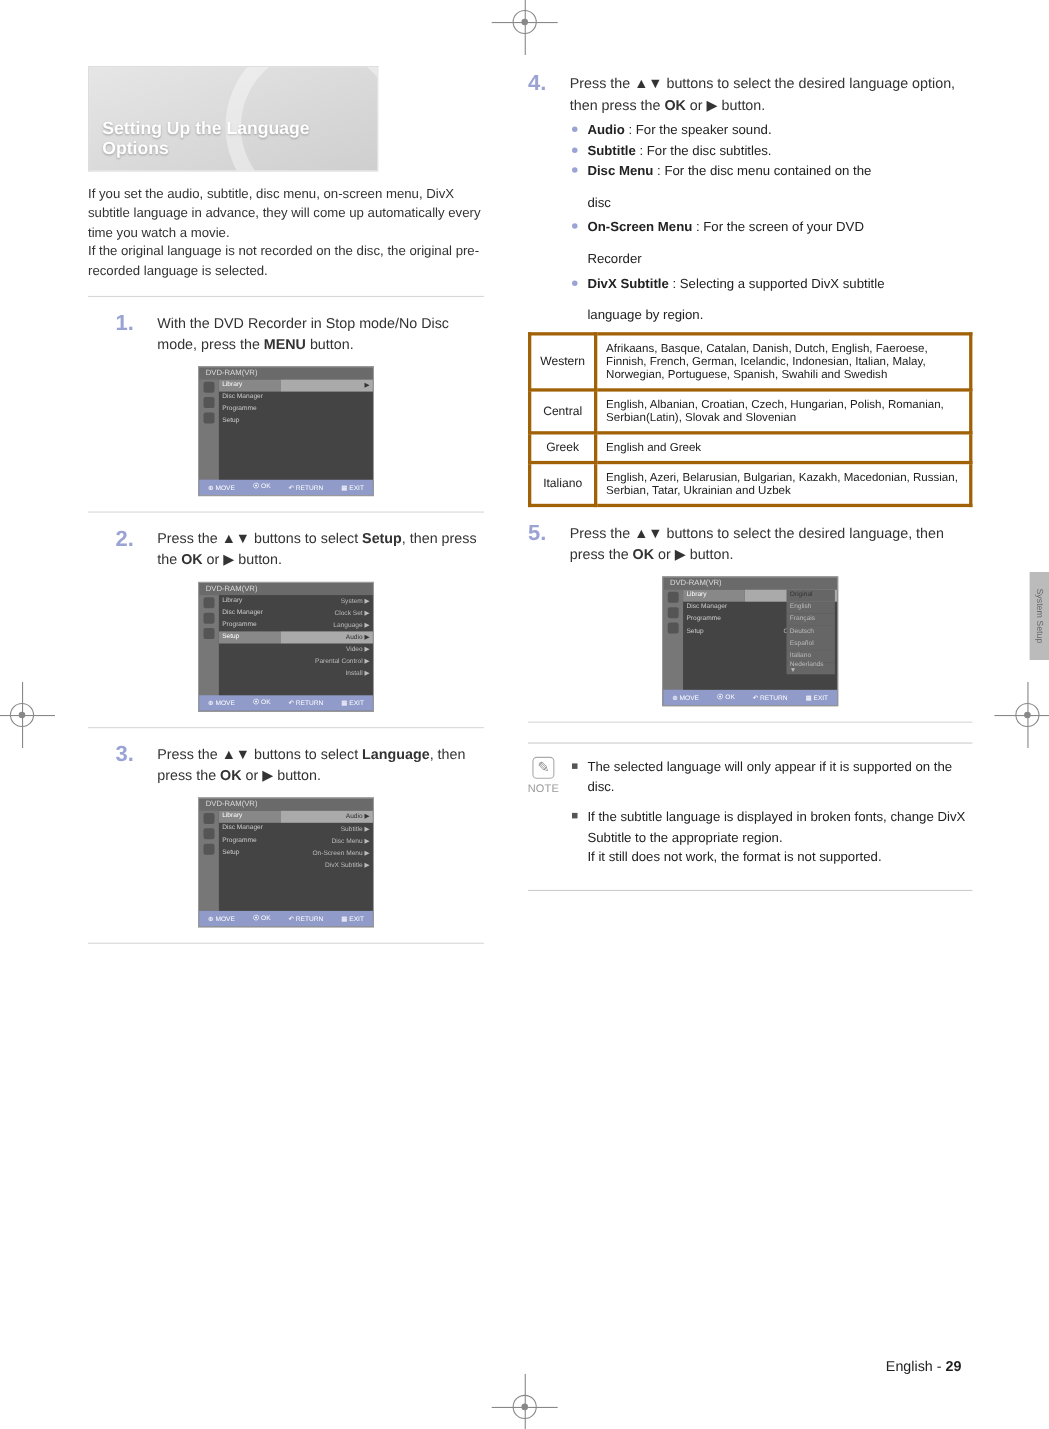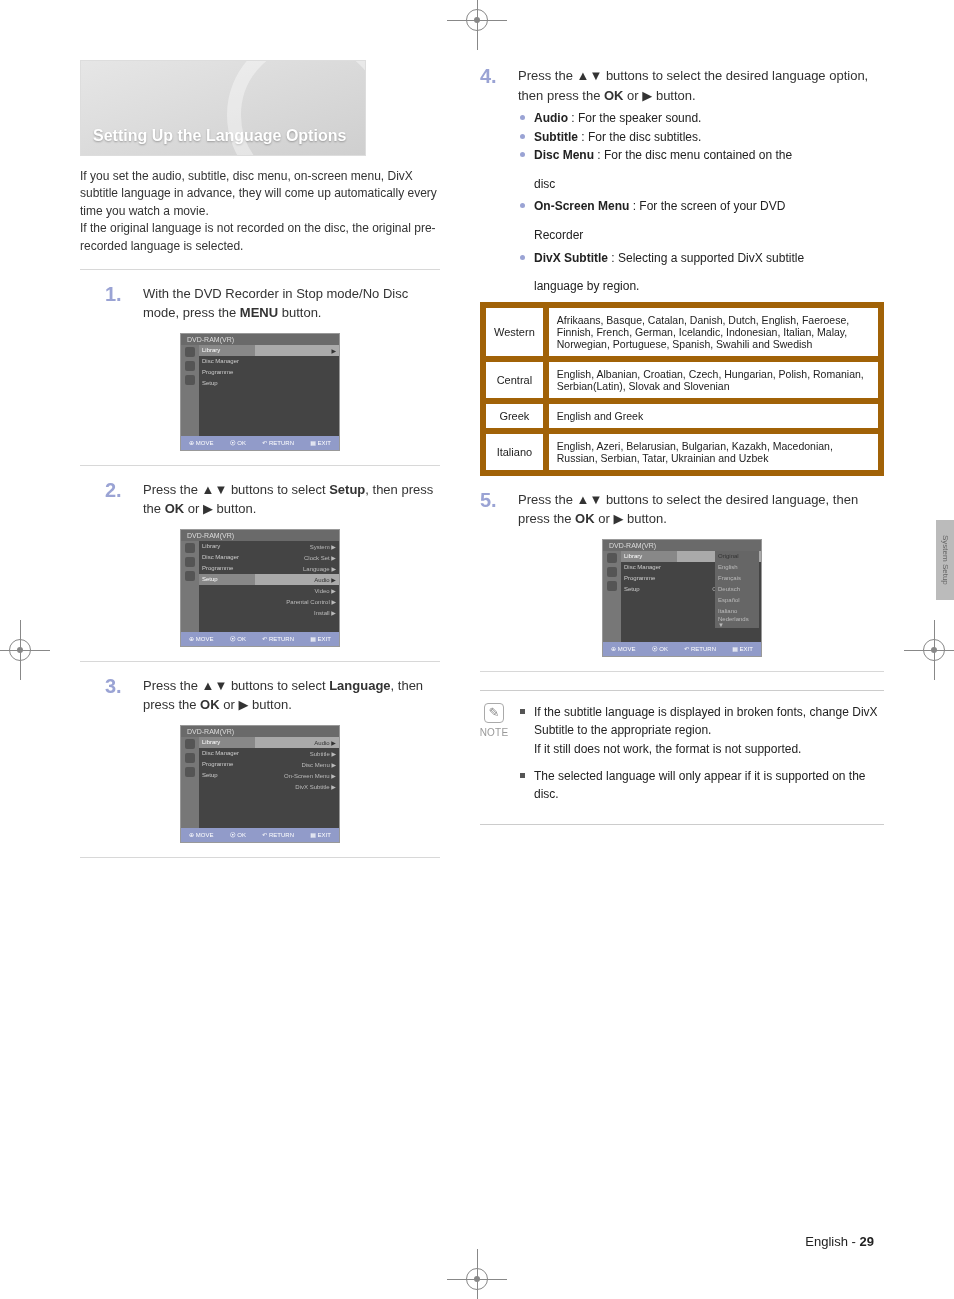--- a/index.html
+++ b/index.html
@@ -16,21 +16,21 @@
   .crop-top::before, .crop-bottom::before { content:""; position:absolute; left:50%; top:0; bottom:0; border-left:1px solid #888;}
   .crop-top::after, .crop-bottom::after { content:""; position:absolute; top:50%; left:0; right:0; border-top:1px solid #888;}
   .crop-circle { position:absolute; left:50%; top:50%; width:22px; height:22px; border:1px solid #888; border-radius:50%; transform:translate(-50%,-50%);}
   .crop-circle::after{content:""; position:absolute; left:50%; top:50%; width:6px;height:6px;border-radius:50%;background:#888;transform:translate(-50%,-50%);}
   .crop-left,.crop-right{position:absolute; top:50%; width:60px; height:60px; transform:translateY(-50%); pointer-events:none;}
   .crop-left{left:-10px;} .crop-right{right:-10px;}
   .crop-left::before,.crop-right::before{content:"";position:absolute;top:50%;left:0;right:0;border-top:1px solid #888;}
   .crop-left::after,.crop-right::after{content:"";position:absolute;left:50%;top:0;bottom:0;border-left:1px solid #888;}
 
   
-  .heading-box { width: 286px; height: 96px; background: linear-gradient(160deg,#e6e6e6,#cfcfcf); border:1px solid #ddd; margin-bottom:12px; position:relative; overflow:hidden;}
+  .heading-box { width: 264px; height: 96px; background: linear-gradient(160deg,#e6e6e6,#cfcfcf); border:1px solid #ddd; margin-bottom:12px; position:relative; overflow:hidden;}
   .heading-box::after{content:""; position:absolute; right:-30px; top:-30px; width:140px; height:140px; border:14px solid rgba(255,255,255,0.4); border-radius:50%;}
   .heading-title { position:absolute; left:12px; bottom:10px; color:#fff; font-size:16px; font-weight:bold; text-shadow:0 1px 2px rgba(0,0,0,.3);}
 
   p.body { font-size:12px; line-height:1.45; color:#333; }
   hr.soft { border:none; border-top:1px solid #d8d8d8; margin: 14px 0;}
 
   .step-row { display:flex; align-items:flex-start; gap:10px; margin-top:6px;}
   .stepnum { width:28px; flex:0 0 28px; font-size:20px; color:#9aa3d4; font-weight:bold; line-height:1;}
   .step-text { font-size:13px; line-height:1.5; color:#333;}
   .step-sub { font-size:11.5px; color:#666; margin-top:2px;}
@@ -54,21 +54,21 @@
   .osd-foot .fic{display:flex;align-items:center;gap:2px;}
 
   
   ul.bullets{list-style:none;padding-left:12px;margin:4px 0 10px;}
   ul.bullets li{position:relative;font-size:12px;line-height:1.55;padding-left:14px;}
   ul.bullets li::before{content:"";position:absolute;left:0;top:6px;width:5px;height:5px;background:#9aa3d4;border-radius:50%;}
   .bl-indent{padding-left:26px;font-size:12px;line-height:1.55;}
 
   
   table.lang{border-collapse:collapse;width:100%;margin:6px 0 14px;font-size:10.5px;}
-  table.lang td,table.lang th{border:6px solid #a16207;padding:6px 8px;vertical-align:middle;}
+  table.lang td,table.lang th{border:3px solid #a16207;padding:6px 8px;vertical-align:middle;}
   table.lang td.lbl{width:60px;text-align:center;font-size:11px;}
 
   
   .note-wrap{display:flex;gap:12px;margin-top:18px;border-top:1px solid #ccc;border-bottom:1px solid #ccc;padding:12px 0;}
   .note-icon{width:28px;flex:0 0 28px;display:flex;flex-direction:column;align-items:center;gap:4px;color:#999;font-size:18px;}
   .note-icon .pencil{width:20px;height:20px;border:1px solid #aaa;border-radius:4px;display:flex;align-items:center;justify-content:center;font-size:13px;color:#888;}
   .note-label{font-size:10px;color:#999;letter-spacing:0.2px;}
   ul.notes{list-style:none;flex:1;}
   ul.notes li{font-size:12px;line-height:1.55;position:relative;padding-left:14px;margin-bottom:8px;}
   ul.notes li::before{content:"";position:absolute;left:0;top:6px;width:5px;height:5px;background:#555;}
@@ -355,25 +355,25 @@
     </div>
 
     <hr class="soft">
 
     <div class="note-wrap">
       <div class="note-icon">
         <div class="pencil">✎</div>
         <div class="note-label">NOTE</div>
       </div>
       <ul class="notes">
+        <li><span>The selected language will only appear if it is supported on the disc.</span></li>
         <li>
           <span>If the subtitle language is displayed in broken fonts, change DivX Subtitle to the appropriate region.</span><br>
           <span>If it still does not work, the format is not supported.</span>
         </li>
-        <li><span>The selected language will only appear if it is supported on the disc.</span></li>
       </ul>
     </div>
 
   </div>
 </div>
 
 <div class="pgfoot">
   <span>English - </span><span class="pn">29</span>
 </div>
 

